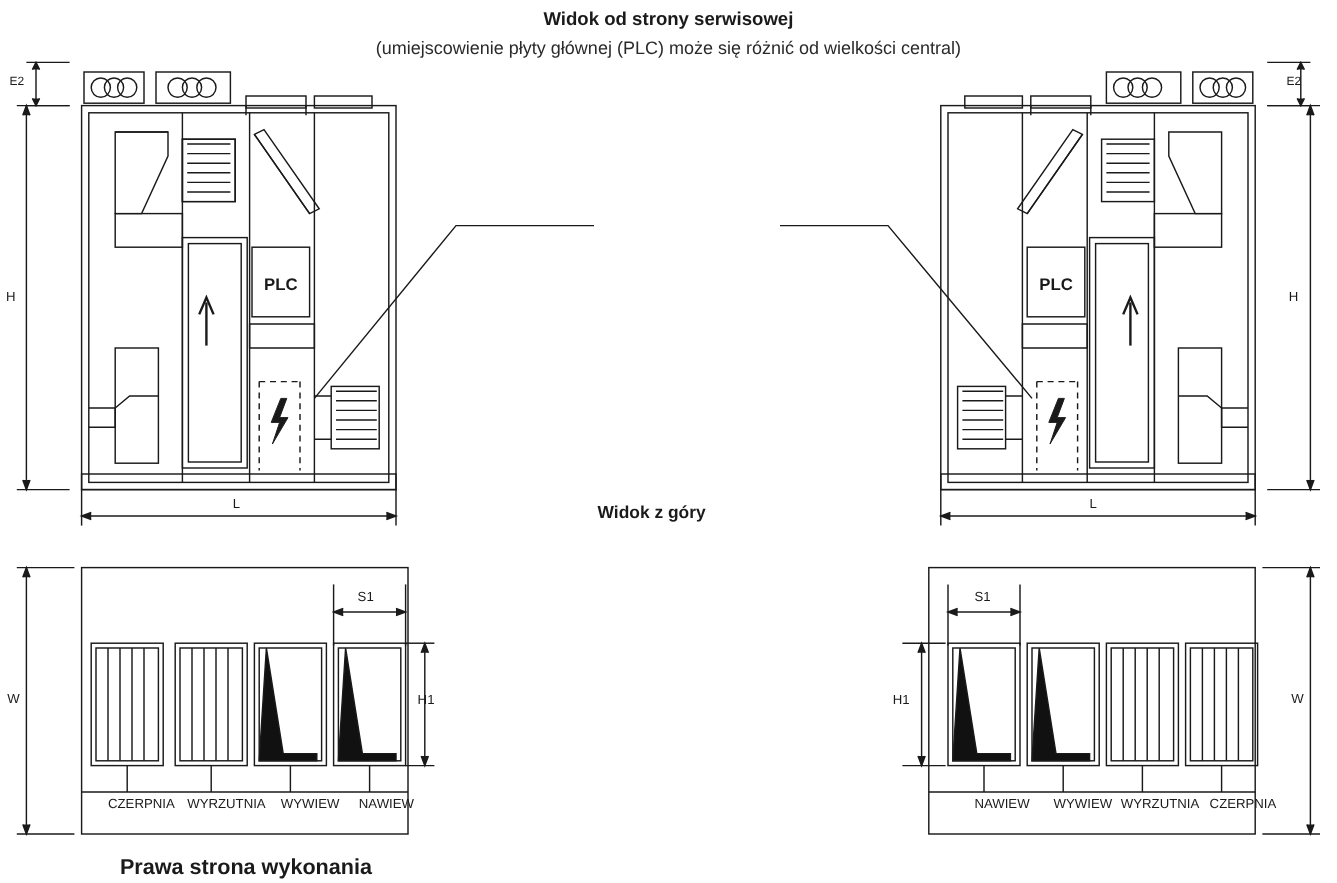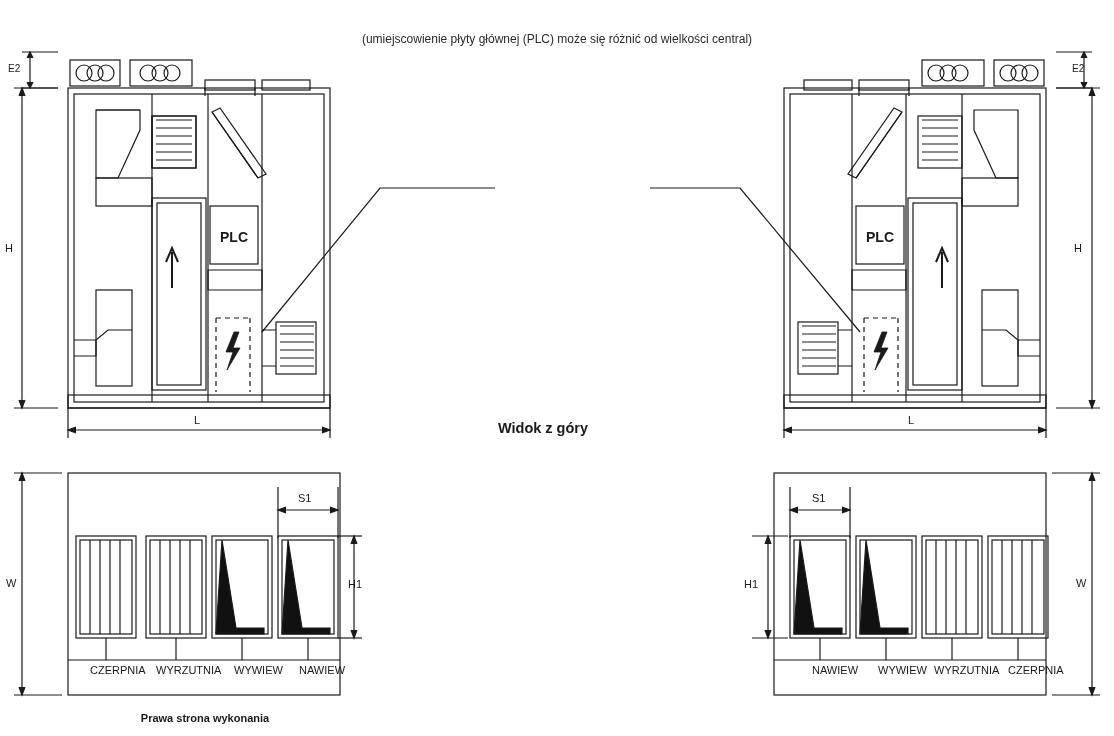--- a/index.html
+++ b/index.html
@@ -11,43 +11,44 @@
     position:relative;
     overflow:hidden;
   }
   .stage{position:absolute;left:0;top:0;width:1114px;height:736px;}
   .txt{position:absolute;white-space:nowrap;}
   .title{
     font-size:15.5px;font-weight:bold;text-align:center;
     left:0;width:1114px;top:8px;
   }
   .subtitle{
-    font-size:12px;text-align:center;left:0;width:1114px;top:32px;
+    font-size:15px;text-align:center;left:0;width:1114px;top:32px;
     color:#2a2a2a;
   }
   .midtitle{
     font-size:14.5px;font-weight:bold;text-align:center;
     left:393px;width:300px;top:420px;
   }
   .caption{
-    font-size:11px;font-weight:bold;text-align:center;
+    font-size:18px;font-weight:bold;text-align:center;
   }
   .note{
     font-size:11.5px;font-weight:bold;text-align:center;line-height:16px;
   }
   .dimlabel{font-size:11px;font-weight:normal;}
   .portlabel{font-size:11px;margin-left:18px;}
   .plclabel{font-size:14px;font-weight:bold;}
   svg{position:absolute;left:0;top:0;}
 </style>
 </head>
 <body>
 
 <div class="stage">
 
+  <div class="txt title">Widok od strony serwisowej</div>
   <div class="txt subtitle">(umiejscowienie płyty głównej (PLC) może się różnić od wielkości central)</div>
   <div class="txt midtitle">Widok z góry</div>
 
   <svg width="1114" height="736" viewBox="0 0 1114 736">
     <g stroke="#1a1a1a" fill="none" stroke-width="1.2">
 
       <rect x="68" y="88" width="262" height="320"></rect>
       <rect x="74" y="94" width="250" height="308"></rect>
 
       <rect x="68" y="395" width="262" height="13"></rect>

